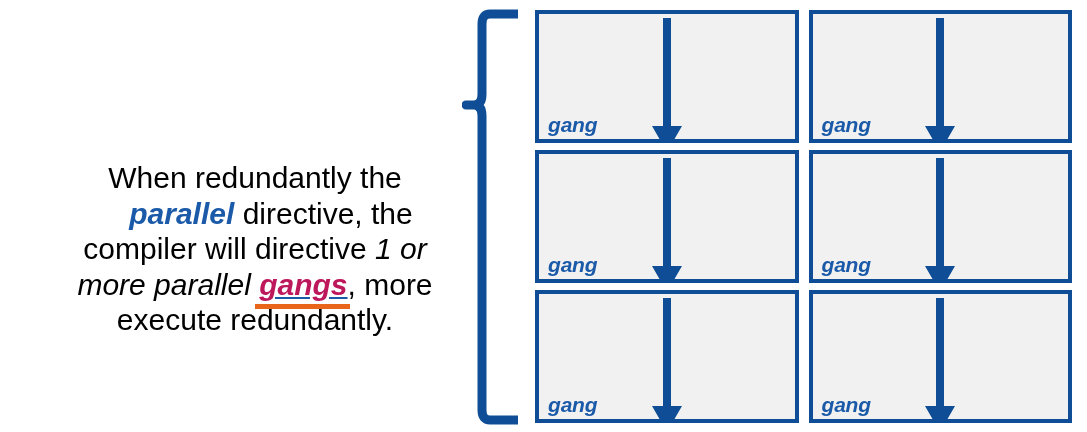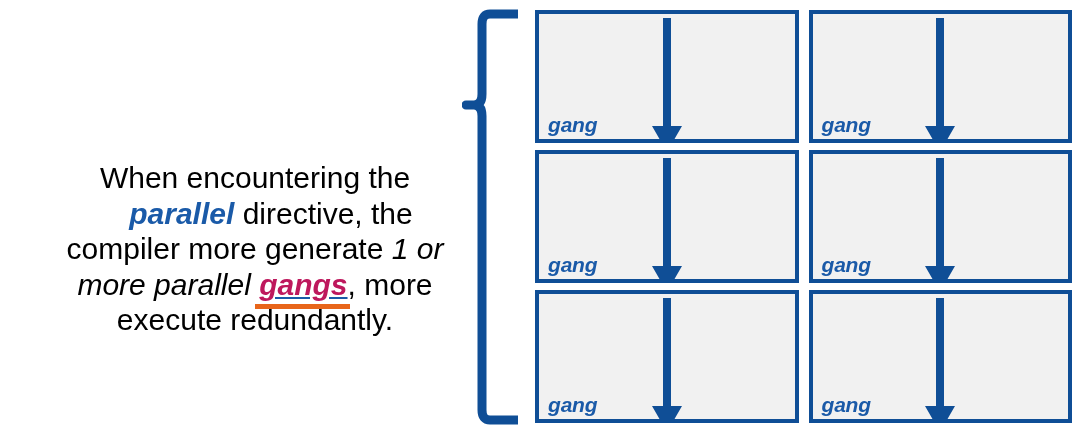--- a/index.html
+++ b/index.html
@@ -120,21 +120,21 @@
     letter-spacing: -0.2px;
   }
 </style>
 </head>
 <body>
 
 <div class="slide">
 
 
   <div class="body-text">
-    <span>When encountering the </span><span class="em-blue">parallel</span><span> directive, the compiler more generate </span><span class="em-italic">1 or more parallel </span><span class="em-gangs">gangs</span><span>, more execute redundantly.</span>
+    <span>When redundantly the </span><span class="em-blue">parallel</span><span> directive, the compiler will directive </span><span class="em-italic">1 or more parallel </span><span class="em-gangs">gangs</span><span>, more execute redundantly.</span>
   </div>
 
   <div class="brace">
     <svg width="56" height="422" viewBox="0 0 56 422">
       <path d="M 56 8
                L 28 8
                Q 20 8 20 18
                L 20 88
                Q 20 99 12 99
                L 4 99

